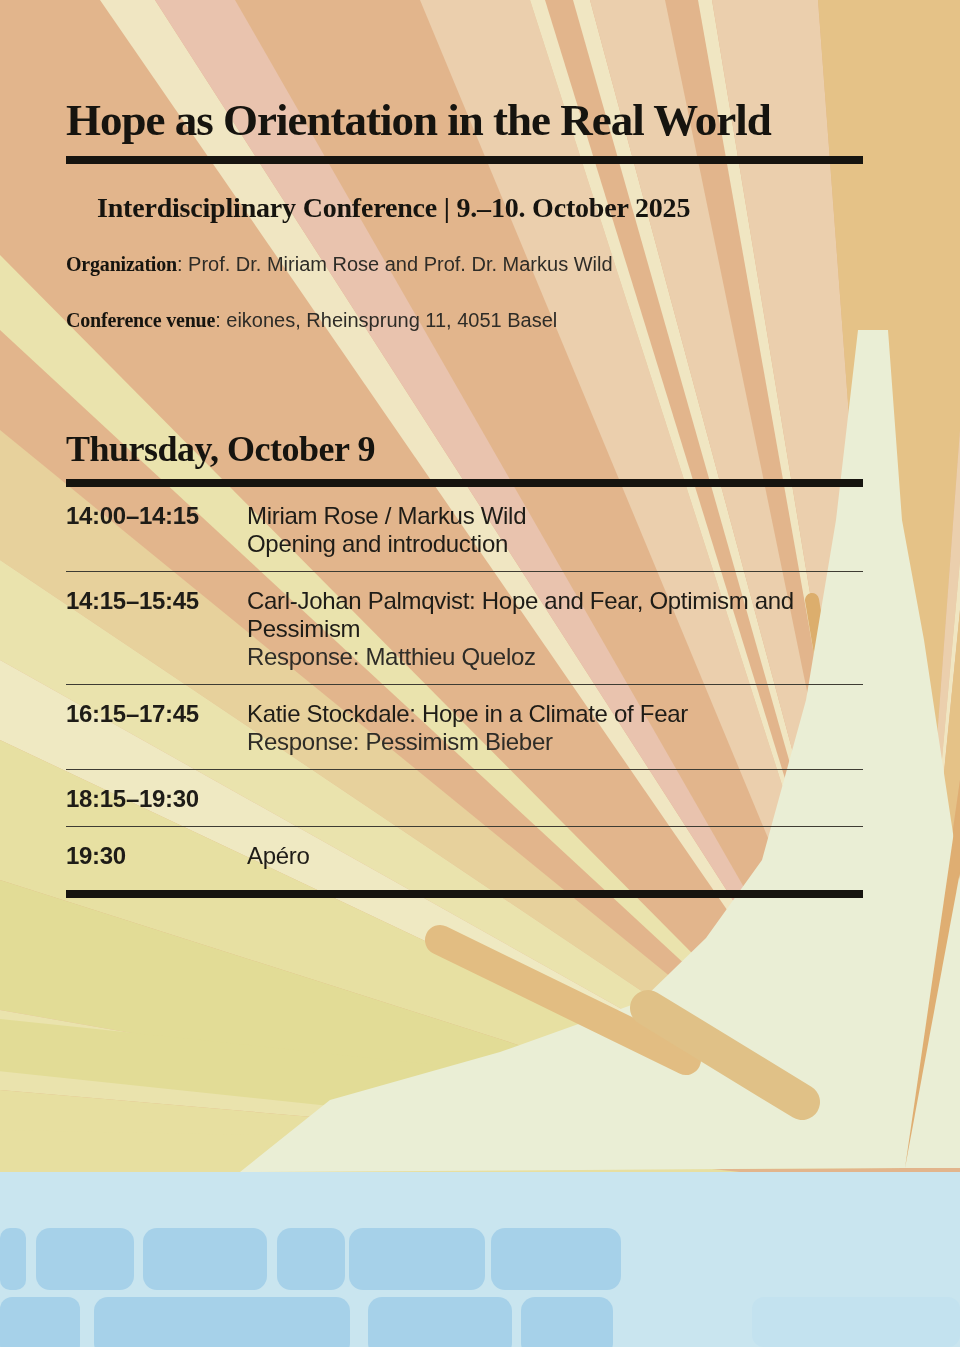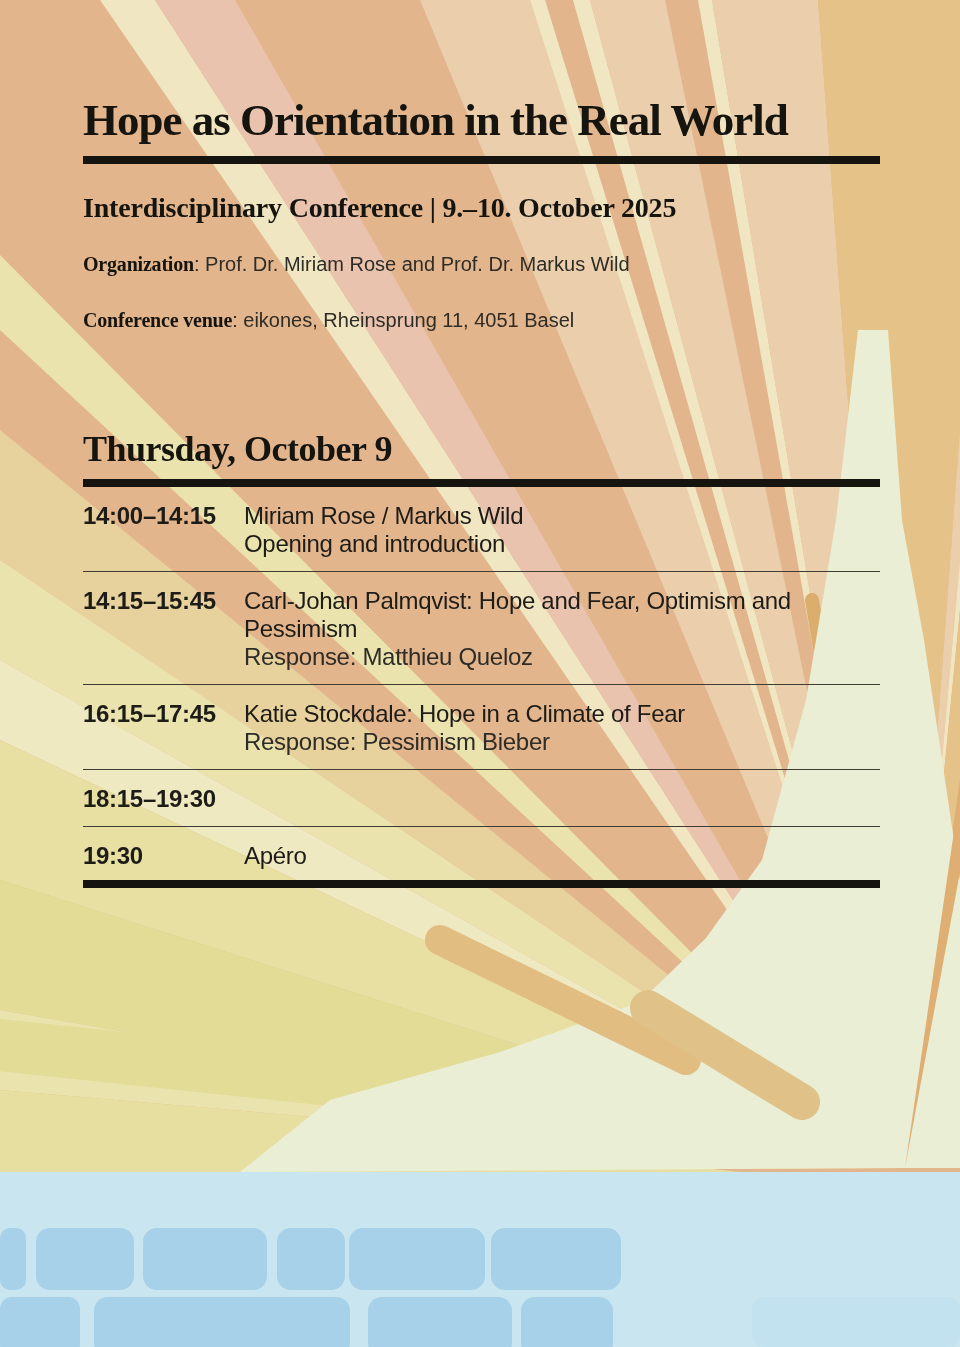--- a/index.html
+++ b/index.html
@@ -18,36 +18,36 @@
   .f-peach{fill:var(--peach)} .f-pink{fill:var(--pink)} .f-cream{fill:var(--cream)}
   .f-creamsoft{fill:var(--creamsoft)} .f-ypale{fill:var(--ypale)} .f-ymid{fill:var(--ymid)}
   .f-ydeep{fill:var(--ydeep)} .f-sand{fill:var(--sand)} .f-orange{fill:var(--orange)}
   .f-glow{fill:var(--glow)} .f-water{fill:var(--water)} .f-brick{fill:var(--brick)}
   .f-bricklight{fill:var(--bricklight)}
   .s-ydeep{stroke:var(--ydeep);stroke-linecap:round}
   .s-finger{stroke:var(--finger);stroke-linecap:round}
   .s-gold2{stroke:var(--gold2);stroke-linecap:round}
   .s-thinray{stroke:var(--thinray);stroke-linecap:round}
 
-  .content{position:absolute;left:83px;top:0;width:797px;color:var(--text);}
+  .content{position:absolute;left:66px;top:0;width:797px;color:var(--text);}
   h1{margin:96px 0 0;font:700 45px/1.1 "Liberation Serif",serif;
      letter-spacing:-1px;color:var(--ink);white-space:nowrap;}
   .rule-heavy{height:8px;background:var(--ink);}
   .title-rule{margin-top:10px;}
   .subtitle{margin-top:28px;font:700 28px/1.15 "Liberation Serif",serif;
-            color:var(--ink);letter-spacing:-0.2px;white-space:nowrap;}
+            color:var(--ink);letter-spacing:-0.2px;white-space:nowrap;margin-left:31px;}
   .meta{margin:24px 0 0;font-size:20px;line-height:32px;color:var(--sans);white-space:nowrap;}
   .meta .label{font-family:"Liberation Serif",serif;font-weight:700;color:var(--ink);letter-spacing:-0.2px;}
   h2{margin:92px 0 0;font:700 36px/1.2 "Liberation Serif",serif;
      letter-spacing:-0.5px;color:var(--ink);}
   .day-rule{margin-top:8px;}
   .rows{}
   .row{display:grid;grid-template-columns:161px 1fr;
-       padding:15px 0 13px;border-bottom:1.5px solid var(--thin);}
-  .row:last-child{border-bottom:none;padding-bottom:10px;}
+       padding:15px 0 13px;border-bottom:1.5px solid var(--thin);gap:20px;}
+  .row:last-child{border-bottom:none;padding-bottom:20px;}
   .time{font-weight:700;font-size:24px;line-height:28px;letter-spacing:-0.3px;color:var(--text);}
   .desc{min-width:0;}
   .line{font-size:24px;line-height:28px;letter-spacing:-0.3px;color:var(--sans);}
   .line.b{font-weight:400;color:var(--text);}
   .line.bi{font-weight:700;font-style:italic;color:var(--text);}
   .bottom-rule{margin-top:0;}
 </style>
 </head>
 <body>
 

